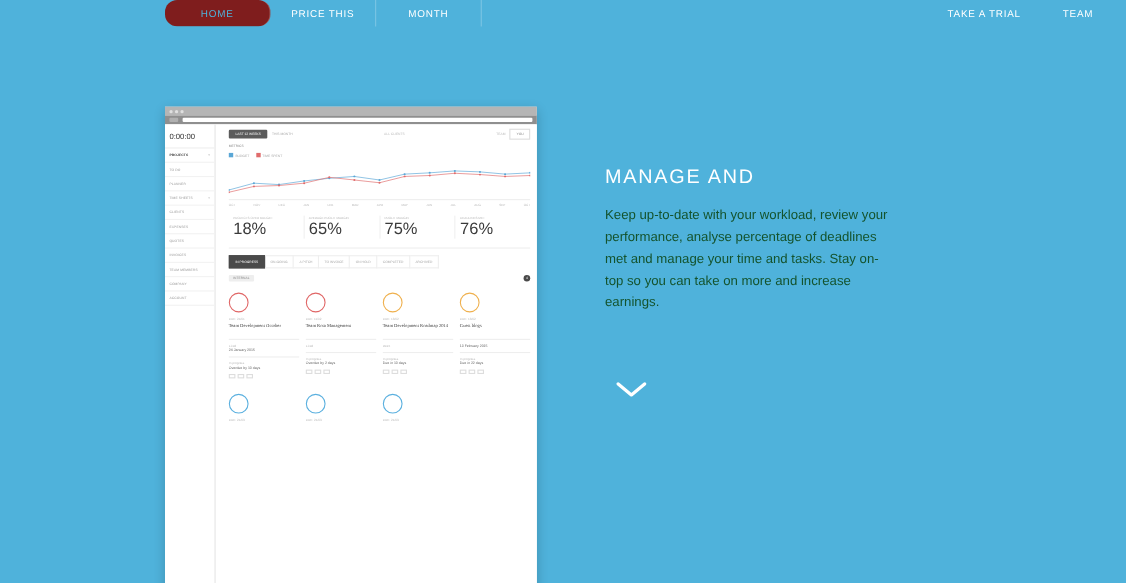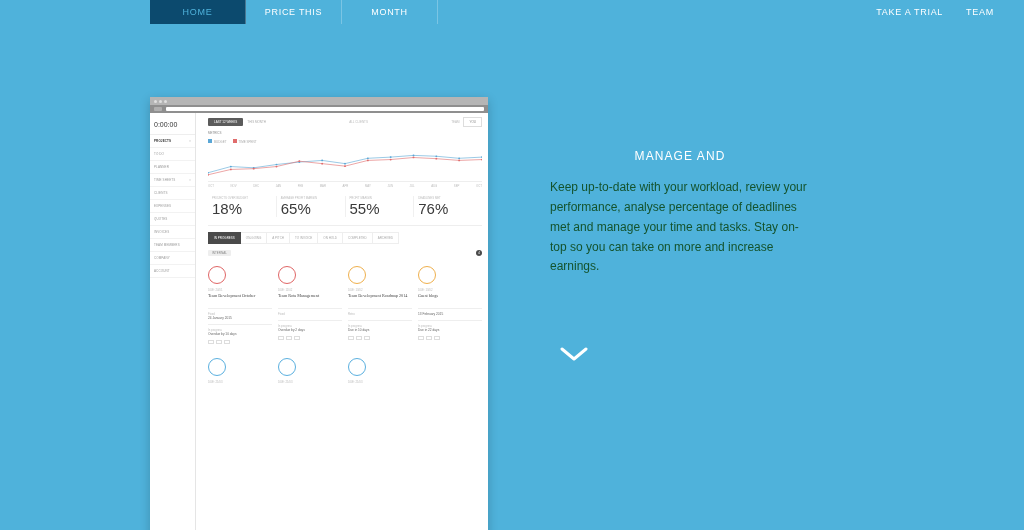--- a/index.html
+++ b/index.html
@@ -24,27 +24,28 @@
   .nav-tab {
     width: 96px;
     display: flex;
     align-items: center;
     justify-content: center;
     color: #ffffff;
     border-right: 1px solid rgba(255,255,255,0.25);
     cursor: pointer;
   }
   .nav-tab.active {
-    background: #0c4a6e;
+    background: #7f1d1d;
     color: #4fb2db;
+    border-radius: 11px;
   }
   .nav-right {
     margin-left: auto;
     display: flex;
-    gap: 23px;
+    gap: 38px;
     padding-right: 30px;
     align-items: center;
     color: #ffffff;
     cursor: pointer;
   }
   .nav-right span { cursor: pointer; }
 
   
   .mock-window {
     position: absolute;
@@ -256,26 +257,25 @@
 
   
   .copy {
     position: absolute;
     left: 550px;
     top: 148px;
     width: 260px;
     color: #ffffff;
   }
   .copy h2 {
-    font-size: 12px;
+    font-size: 18px;
     font-weight: 400;
     letter-spacing: 0.09em;
     line-height: 1.35;
     margin-bottom: 14px;
-    text-align: center;
   }
   .copy p {
     font-size: 12px;
     line-height: 1.65;
     color: #14532d;
   }
 
   .down-chevron {
     position: absolute;
     left: 560px;
@@ -420,21 +420,21 @@
         <div class="stat">
           <div class="label">PROJECTS OVER BUDGET</div>
           <div class="val">18%</div>
         </div>
         <div class="stat">
           <div class="label">AVERAGE PROFIT MARGIN</div>
           <div class="val">65%</div>
         </div>
         <div class="stat">
           <div class="label">PROFIT MARGIN</div>
-          <div class="val">55%</div>
+          <div class="val">75%</div>
         </div>
         <div class="stat">
           <div class="label">DEADLINES MET</div>
           <div class="val">76%</div>
         </div>
       </div>
 
       <div class="tabs">
         <div class="tab">IN PROGRESS</div>
         <div class="tab">ON-GOING</div>

